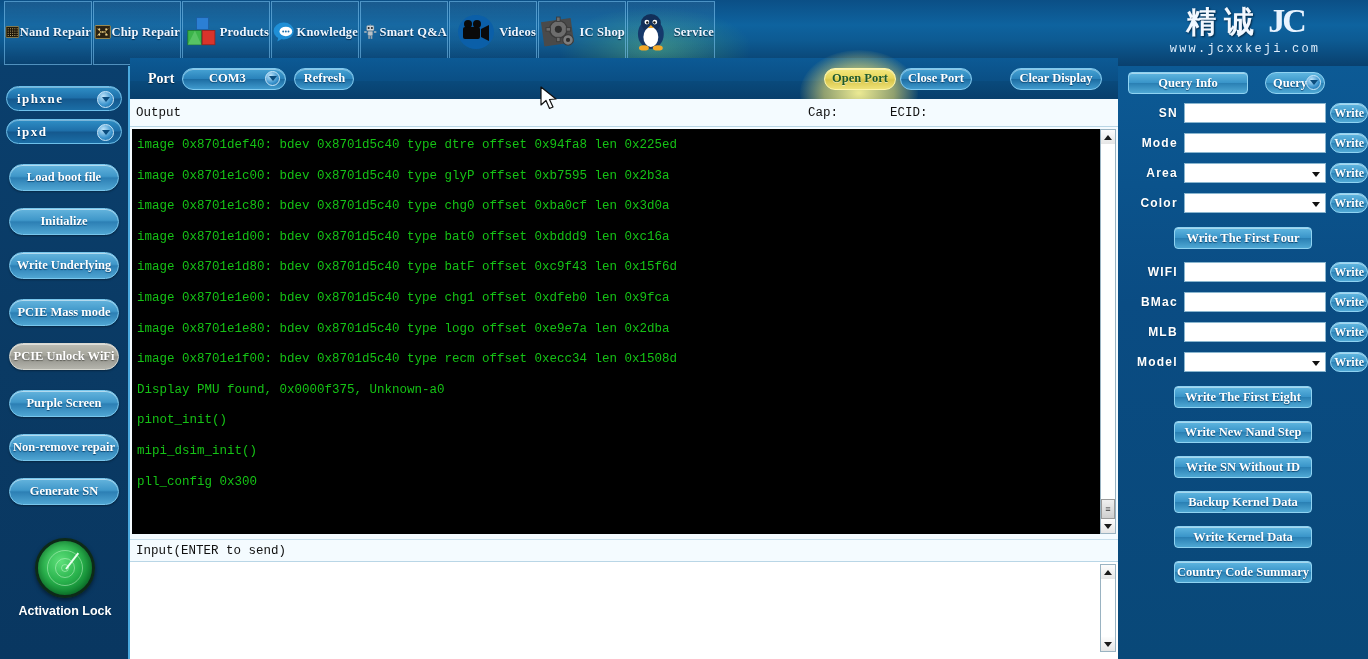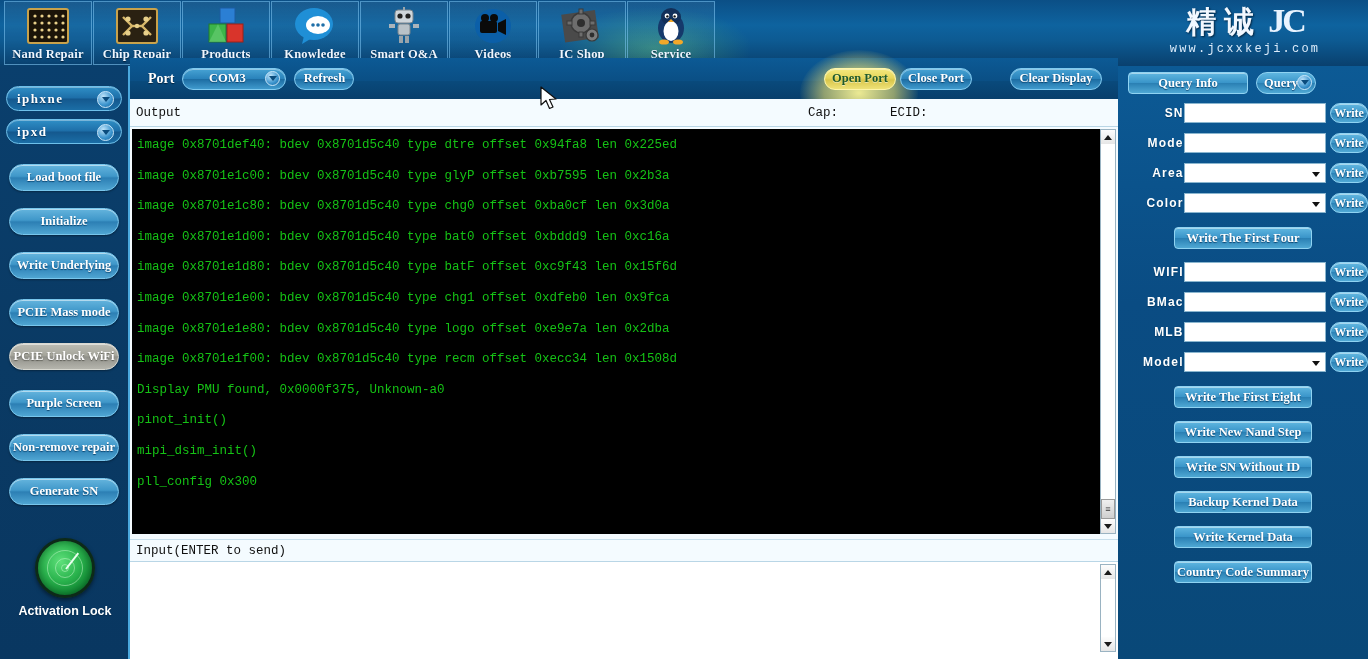--- a/index.html
+++ b/index.html
@@ -20,21 +20,21 @@
   .header-glow {
     position: absolute; left: 560px; top: 8px; width: 190px; height: 80px;
     background: radial-gradient(ellipse at center, rgba(150,255,120,0.30) 0%, rgba(120,220,100,0.12) 45%, rgba(0,0,0,0) 72%);
     pointer-events: none;
   }
   .nav { position: absolute; left: 4px; top: 1px; display: flex; gap: 1px; }
   .nav-item {
     width: 88px; height: 64px;
     border: 1px solid rgba(130,200,245,0.55);
     background: linear-gradient(180deg, rgba(255,255,255,0.06), rgba(255,255,255,0));
-    display: flex; flex-direction: column; align-items: center; justify-content: flex-end;
+    display: flex; flex-direction: row; align-items: center; justify-content: flex-end;
     padding-bottom: 2px;
   }
   .nav-icon { width: 46px; height: 40px; display: block; margin-bottom: 1px; }
   .nav-label {
     font-family: "Liberation Serif", serif;
     font-weight: bold; font-size: 12.5px; color: #eef6ff;
     text-shadow: 0 1px 1px #03243f; letter-spacing: .2px; white-space: nowrap;
   }
   .brand { position: absolute; right: 8px; top: 2px; text-align: center; width: 230px; }
   .brand-cn {
@@ -213,40 +213,40 @@
   .input-scroll {
     position: absolute; right: 2px; top: 2px; width: 16px; height: 88px;
     background: #ffffff; border: 1px solid #9ab3c2; display: flex; flex-direction: column; justify-content: space-between;
   }
 
   
   .right {
     position: absolute; left: 1118px; top: 66px; width: 250px; height: 593px;
     background: linear-gradient(180deg,#0c5a95 0%, #0a4c83 40%, #094878 100%);
   }
-  .r-toprow { display: flex; align-items: center; padding: 6px 6px 0 10px; gap: 8px; }
+  .r-toprow { display: flex; align-items: center; padding: 6px 6px 0 10px; gap: 17px; }
   .btn-queryinfo {
     width: 120px; height: 22px; border-radius: 4px; border: 1px solid #8fd3f2;
     background: linear-gradient(180deg,#5fb6e0 0%,#3a95c9 48%,#2a80b4 52%,#4fa8d4 100%);
     display: flex; align-items: center; justify-content: center;
     font-family: "Liberation Serif", serif; font-weight: bold; font-size: 12.5px; color: #fff;
     text-shadow: 0 1px 1px #0a4470; box-shadow: inset 0 1px 0 rgba(255,255,255,.45);
   }
   .btn-query {
     position: relative; width: 60px; height: 22px; border-radius: 11px; border: 1px solid #8fd3f2;
     background: linear-gradient(180deg,#5fb6e0 0%,#3a95c9 48%,#2a80b4 52%,#4fa8d4 100%);
     display: flex; align-items: center; padding-left: 7px;
     font-family: "Liberation Serif", serif; font-weight: bold; font-size: 12.5px; color: #fff;
     text-shadow: 0 1px 1px #0a4470;
   }
   .btn-query .combo-arrow { top: 2px; right: 3px; width: 15px; height: 15px; }
 
   .field-row { display: flex; align-items: center; height: 22px; margin: 8px 0 0 0; padding-left: 4px; }
   .field-label {
-    width: 62px; text-align: right; 
+    width: 62px; text-align: right; padding-right: 6px;
     font-family: "Liberation Sans", sans-serif; font-weight: bold; font-size: 12px;
     color: #ffffff; letter-spacing: 1.2px; text-shadow: 0 1px 1px #053a63;
   }
   .field-input {
     width: 143px; height: 20px; background: #ffffff; border: 1px solid #8ab6cf;
     position: relative;
   }
   .field-input.has-arrow:after {
     content: ""; position: absolute; right: 5px; top: 8px;
     width: 0; height: 0; border-left: 4px solid transparent; border-right: 4px solid transparent;

